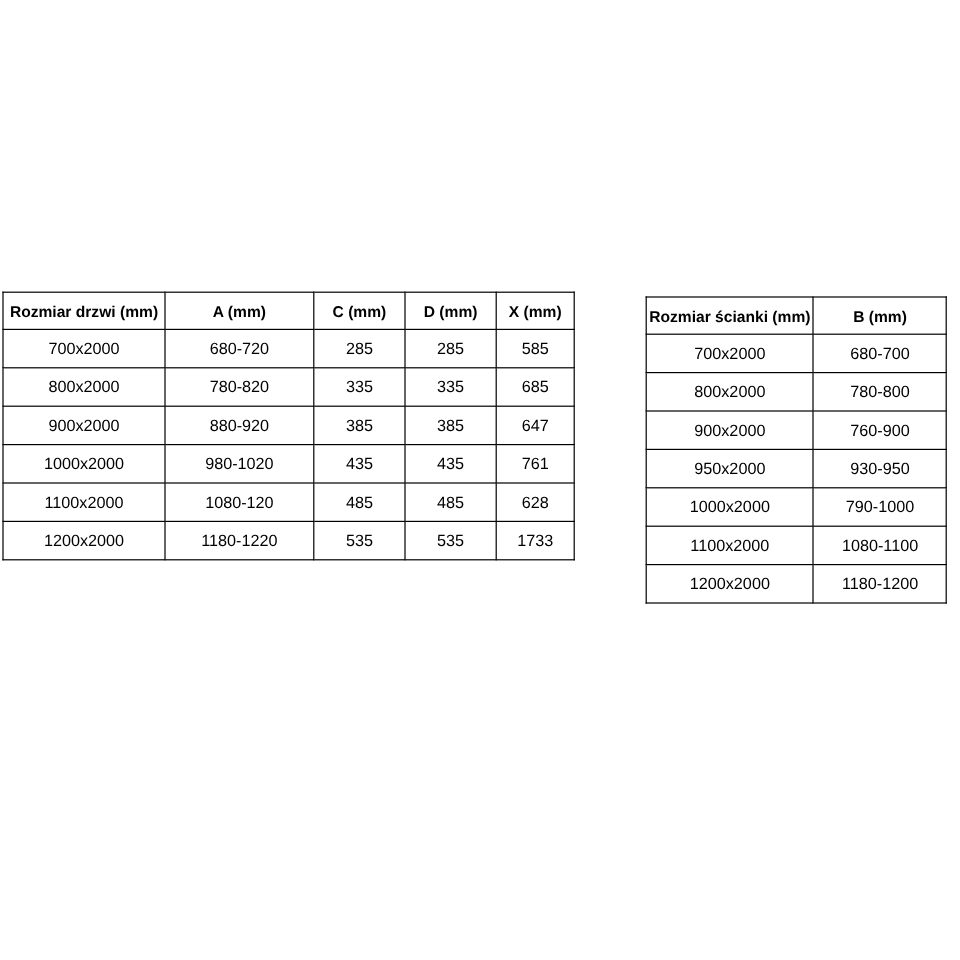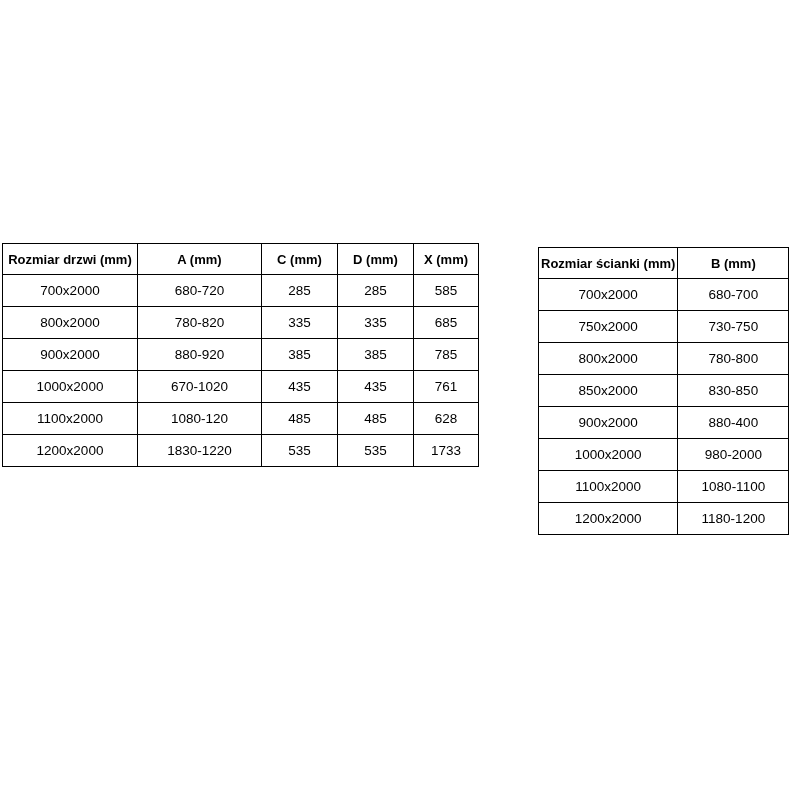--- a/index.html
+++ b/index.html
@@ -83,39 +83,39 @@
         <td>780-820</td>
         <td>335</td>
         <td>335</td>
         <td>685</td>
       </tr>
       <tr>
         <td>900x2000</td>
         <td>880-920</td>
         <td>385</td>
         <td>385</td>
-        <td>785</td>
+        <td>647</td>
       </tr>
       <tr>
         <td>1000x2000</td>
-        <td>670-1020</td>
+        <td>980-1020</td>
         <td>435</td>
         <td>435</td>
         <td>761</td>
       </tr>
       <tr>
         <td>1100x2000</td>
         <td>1080-120</td>
         <td>485</td>
         <td>485</td>
         <td>628</td>
       </tr>
       <tr>
         <td>1200x2000</td>
-        <td>1830-1220</td>
+        <td>1180-1220</td>
         <td>535</td>
         <td>535</td>
         <td>1733</td>
       </tr>
     </tbody>
 </table>
 
 <table id="walls-table" class="spec-table">
   <colgroup>
     <col style="width:139px">
@@ -126,38 +126,34 @@
         <th>Rozmiar ścianki (mm)</th>
         <th>B (mm)</th>
       </tr>
     </thead>
   <tbody>
       <tr>
         <td>700x2000</td>
         <td>680-700</td>
       </tr>
       <tr>
-        <td>750x2000</td>
-        <td>730-750</td>
-      </tr>
-      <tr>
         <td>800x2000</td>
         <td>780-800</td>
       </tr>
       <tr>
-        <td>850x2000</td>
-        <td>830-850</td>
+        <td>900x2000</td>
+        <td>760-900</td>
       </tr>
       <tr>
-        <td>900x2000</td>
-        <td>880-400</td>
+        <td>950x2000</td>
+        <td>930-950</td>
       </tr>
       <tr>
         <td>1000x2000</td>
-        <td>980-2000</td>
+        <td>790-1000</td>
       </tr>
       <tr>
         <td>1100x2000</td>
         <td>1080-1100</td>
       </tr>
       <tr>
         <td>1200x2000</td>
         <td>1180-1200</td>
       </tr>
     </tbody>

